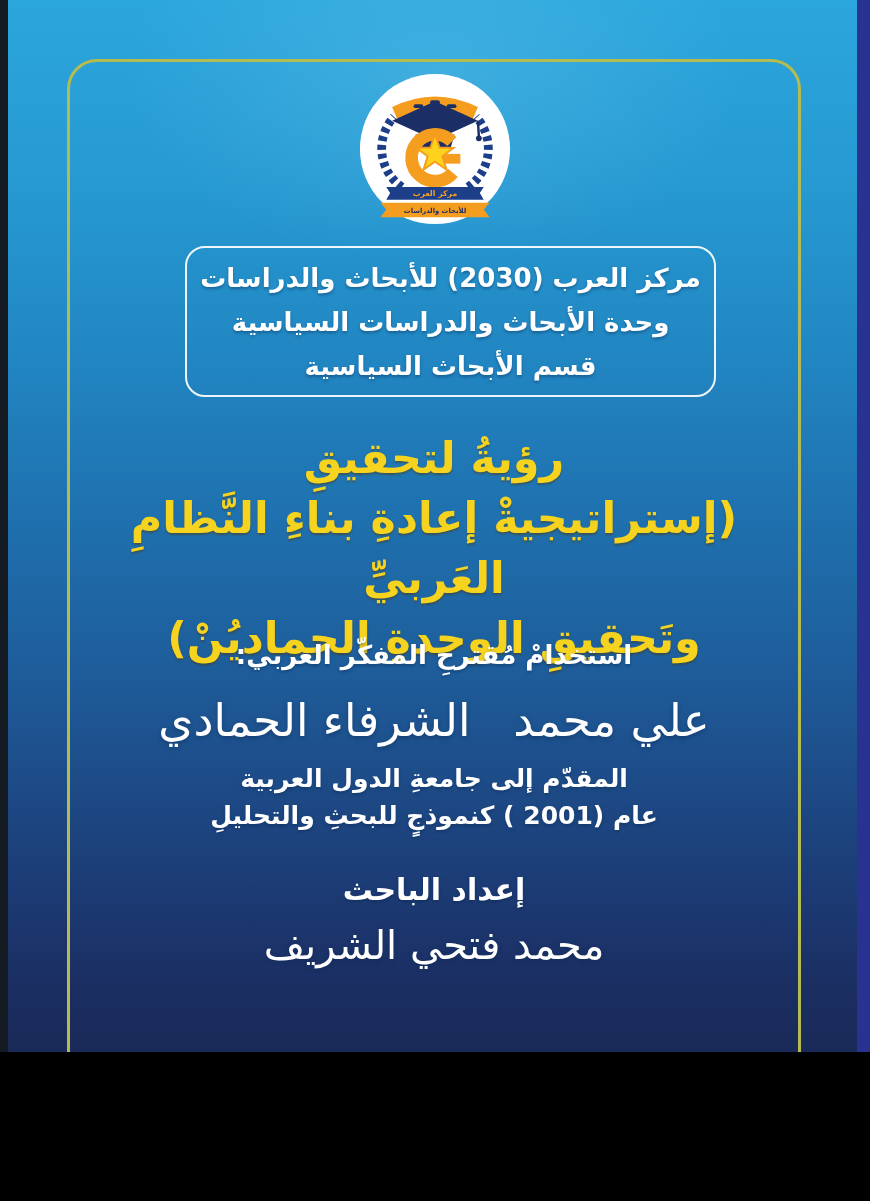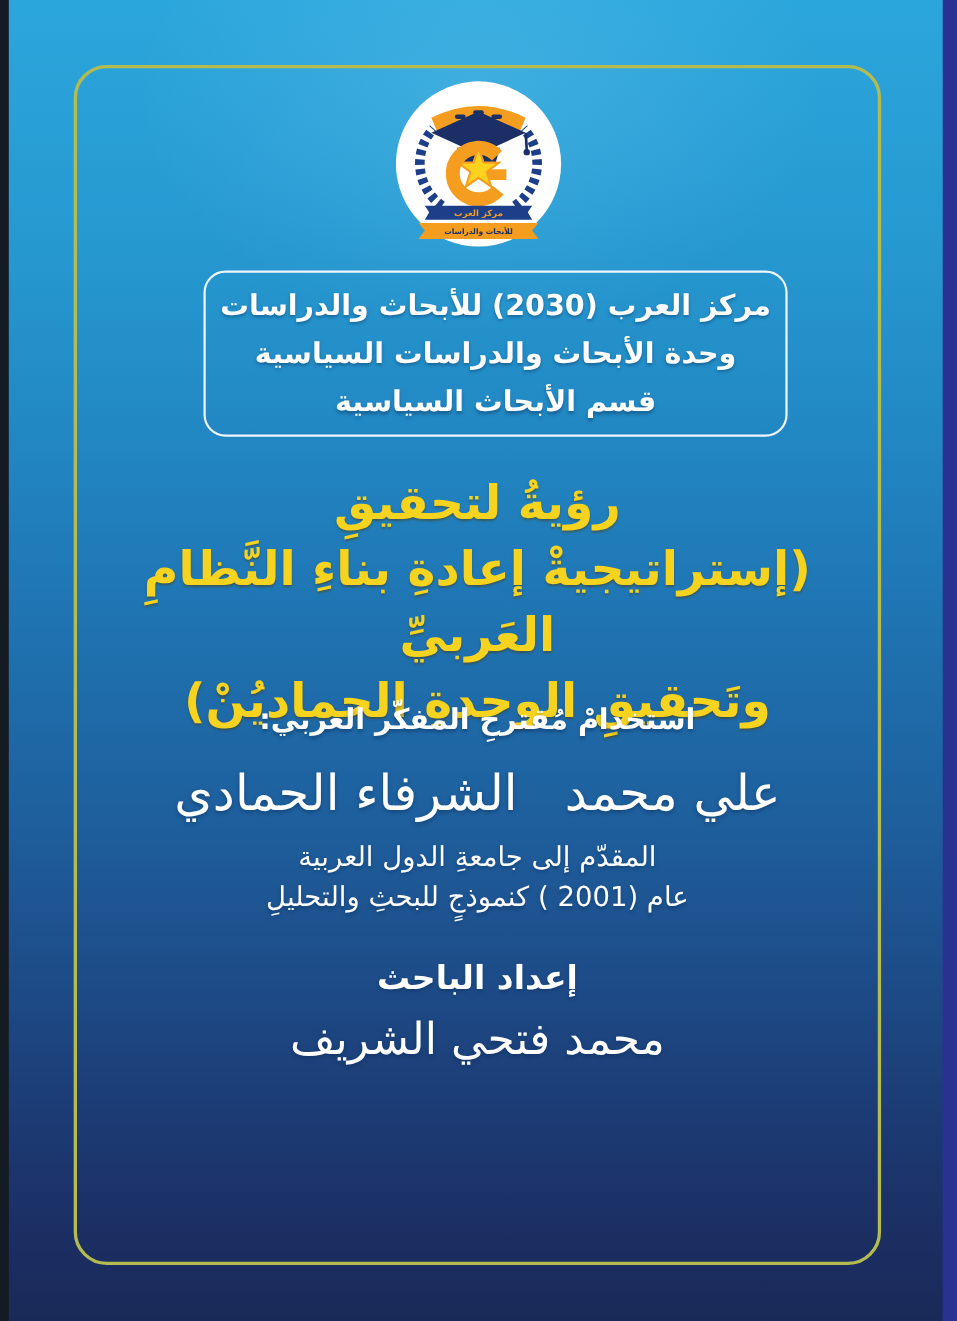--- a/index.html
+++ b/index.html
@@ -1,17 +1,17 @@
 <!DOCTYPE html>
 <html lang="ar" dir="rtl"><head>
 <meta charset="utf-8">
 <style>
   html,body { margin:0; padding:0; background:#000; }
   .stage {
-    position:relative; width:870px; height:1201px; overflow:hidden;
+    position:relative; width:870px; height:1052px; overflow:hidden;
     font-family:"DejaVu Sans", sans-serif;
     background:
       radial-gradient(ellipse 55% 28% at 50% 7%, rgba(150,225,255,0.20), rgba(255,255,255,0) 65%),
       linear-gradient(180deg, #2ba6dc 0%, #2699d1 18%, #2186c2 34%, #1f72b0 48%, #1e5f9d 62%, #1d4c88 74%, #1c3a73 85%, #1b2e62 94%, #1a2a58 100%);
   }
   .edge-left  { position:absolute; left:0; top:0; width:8px;  height:100%; background:#141b22; }
   .edge-right { position:absolute; right:0; top:0; width:13px; height:100%; background:#2a3291; }
   .frame {
     position:absolute; left:67px; top:59px; width:728px; height:1085px;
     border:3px solid #b4bc51; border-radius:30px;
@@ -35,21 +35,21 @@
     color:#ffffff; font-size:26px; font-weight:bold;
     text-shadow:0 2px 3px rgba(10,40,80,0.40);
   }
   .author-name {
     position:absolute; left:70px; top:694px; width:728px; text-align:center;
     color:#ffffff; font-size:45px; font-weight:normal; white-space:pre;
     text-shadow:0 2px 4px rgba(10,40,80,0.45);
   }
   .presented {
     position:absolute; left:70px; top:760px; width:728px; text-align:center;
-    color:#ffffff; font-size:25px; font-weight:normal; line-height:37px;
+    color:#ffffff; font-size:25px; font-weight:bold; line-height:37px;
     text-shadow:0 2px 3px rgba(10,40,80,0.40);
   }
   .prepared-label {
     position:absolute; left:70px; top:872px; width:728px; text-align:center;
     color:#ffffff; font-size:30px; font-weight:bold;
     text-shadow:0 2px 3px rgba(10,40,80,0.40);
   }
   .researcher-name {
     position:absolute; left:70px; top:922px; width:728px; text-align:center;
     color:#ffffff; font-size:40px; font-weight:normal; letter-spacing:1px;

